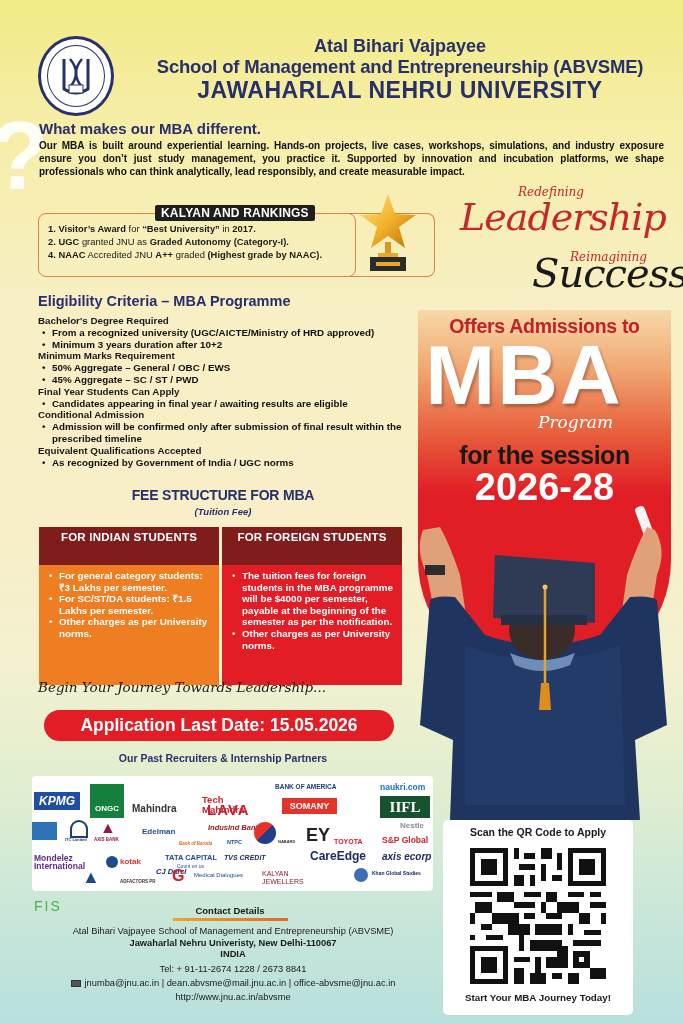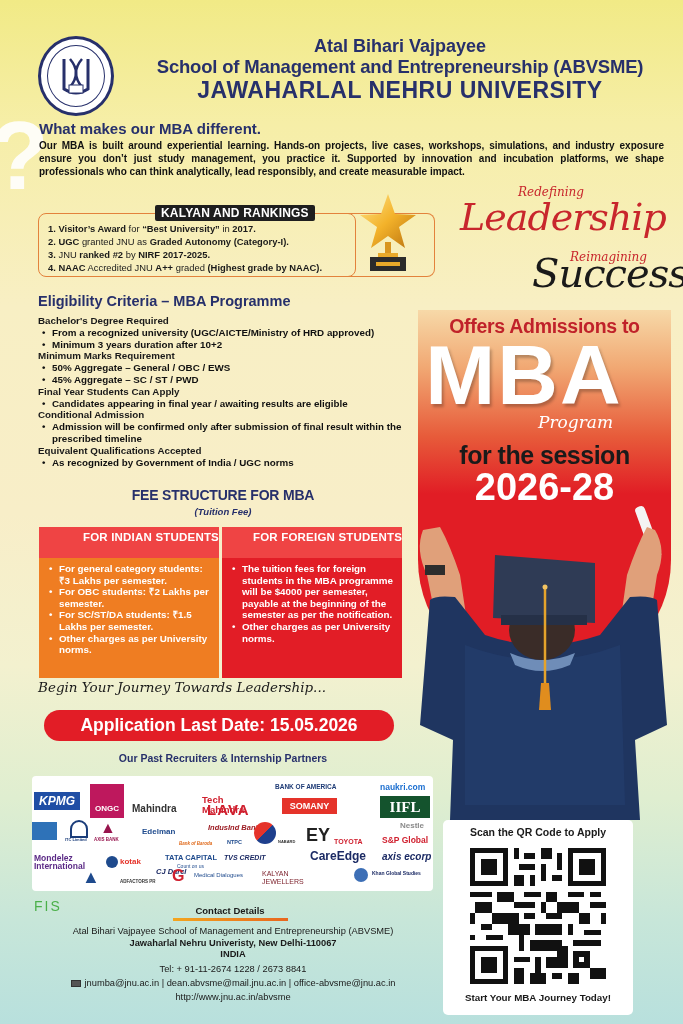--- a/index.html
+++ b/index.html
@@ -78,21 +78,21 @@
   .session { left: 418px; top: 441px; width: 253px; text-align: center; font-family: "Liberation Sans", sans-serif; font-weight: bold; font-size: 25px; color: #1a1a1a; letter-spacing: -0.5px; }
   .years { left: 418px; top: 466px; width: 253px; text-align: center; font-family: "Liberation Sans", sans-serif; font-weight: bold; font-size: 38px; color: #fff; letter-spacing: 0; }
 
   
   .grad { left: 405px; top: 505px; width: 275px; height: 315px; }
 
   
   .fee-title { left: 38px; top: 487px; width: 370px; text-align: center; font-family: "Liberation Sans", sans-serif; font-weight: bold; font-size: 14px; color: #27306b; letter-spacing: -0.2px; }
   .fee-sub { left: 38px; top: 506px; width: 370px; text-align: center; font-family: "Liberation Sans", sans-serif; font-weight: bold; font-style: italic; font-size: 9.5px; color: #27306b; }
   .fee-col { top: 527px; width: 180px; height: 141px; }
-  .fee-col .fh { height: 31px; line-height: 21px; background: #ef4444; color: #fff; text-align: right; font-family: "Liberation Sans", sans-serif; font-weight: bold; font-size: 11.5px; letter-spacing: 0.2px; }
+  .fee-col .fh { height: 38px; line-height: 21px; background: #7f1d1d; color: #fff; text-align: center; font-family: "Liberation Sans", sans-serif; font-weight: bold; font-size: 11.5px; letter-spacing: 0.2px; }
   .fee-col .fb { height: 120px; padding: 5px 6px 0 8px; color: #fff; font-family: "Liberation Sans", sans-serif; font-size: 9.8px; line-height: 11.6px; font-weight: 600; }
   .fee-col .fb .li { padding-left: 12px; position: relative; }
   .fee-col .fb .li::before { content: "•"; position: absolute; left: 2px; }
   .fee-indian { left: 39px; }
   .fee-indian .fb { background: #ef7d22; }
   .fee-foreign { left: 222px; }
   .fee-foreign .fb { background: #e21d26; }
 
   .journey { left: 38px; top: 679px; font-family: "DejaVu Serif", serif; font-style: italic; font-size: 13.5px; color: #1a1a1a; }
   .deadline {
@@ -144,21 +144,20 @@
 <div class="abs qmark">?</div>
 <div class="abs diff-title">What makes our MBA different.</div>
 <div class="abs diff-body">Our MBA is built around experiential learning. Hands-on projects, live cases, workshops, simulations, and industry exposure ensure you don’t just study management, you practice it. Supported by innovation and incubation platforms, we shape professionals who can think analytically, lead responsibly, and create measurable impact.</div>
 
 <div class="abs awards-box"></div>
 <div class="abs awards-box2"></div>
 <div class="abs awards-title">KALYAN AND RANKINGS</div>
 <ul class="abs awards-list">
   <li><b>1.</b> <b>Visitor’s Award</b><span> for </span><b>“Best University”</b><span> in </span><b>2017.</b></li>
   <li><b>2.</b> <b>UGC</b><span> granted JNU as </span><b>Graded Autonomy (Category-I).</b></li>
-  <li><b>3.</b> <span>JNU </span><b>ranked #2</b><span> by </span><b>NIRF 2017-2025.</b></li>
   <li><b>4.</b> <b>NAAC</b><span> Accredited JNU </span><b>A++</b><span> graded </span><b>(Highest grade by NAAC).</b></li>
 </ul>
 <div class="abs trophy">
   <svg width="60" height="86" viewBox="0 0 60 86">
     <defs>
       <linearGradient id="gold" x1="0" y1="0" x2="1" y2="1">
         <stop offset="0" stop-color="#ffe58a"></stop>
         <stop offset="0.5" stop-color="#f3b22a"></stop>
         <stop offset="1" stop-color="#b8700e"></stop>
       </linearGradient>
@@ -225,42 +224,41 @@
   </svg>
 </div>
 
 <div class="abs fee-title">FEE STRUCTURE FOR MBA</div>
 <div class="abs fee-sub">(Tuition Fee)</div>
 
 <div class="abs fee-col fee-indian">
   <div class="fh">FOR INDIAN STUDENTS</div>
   <div class="fb">
     <div class="li">For general category students: ₹3 Lakhs per semester.</div>
-    <div class="li">For OBC students: ₹2 Lakhs per semester.</div>
     <div class="li">For SC/ST/DA students: ₹1.5 Lakhs per semester.</div>
     <div class="li">Other charges as per University norms.</div>
   </div>
 </div>
 
 <div class="abs fee-col fee-foreign">
   <div class="fh">FOR FOREIGN STUDENTS</div>
   <div class="fb">
     <div class="li">The tuition fees for foreign students in the MBA programme will be $4000 per semester, payable at the beginning of the semester as per the notification.</div>
     <div class="li">Other charges as per University norms.</div>
   </div>
 </div>
 
 <div class="abs journey">Begin Your Journey Towards Leadership...</div>
 <div class="abs deadline">Application Last Date: 15.05.2026</div>
 <div class="abs recruiters-title">Our Past Recruiters &amp; Internship Partners</div>
 
 <div class="logos">
 
   <div class="logo-item" style="left:2px;top:16px;width:46px;height:18px;background:#1f4ea5;color:#fff;font-size:12px;font-style:italic;text-align:center;line-height:18px;">KPMG</div>
-  <div class="logo-item" style="left:58px;top:8px;width:34px;height:34px;background:#be185d;color:#fff;font-size:8px;text-align:center;line-height:50px;">ONGC</div>
+  <div class="logo-item" style="left:58px;top:8px;width:34px;height:34px;background:#15803d;color:#fff;font-size:8px;text-align:center;line-height:50px;">ONGC</div>
   <div class="logo-item" style="left:100px;top:28px;color:#333;font-size:10px;">Mahindra</div>
   <div class="logo-item" style="left:170px;top:6px;width:64px;color:#d0202f;font-size:9.5px;white-space:normal;line-height:10px;margin-top:13px;">Tech Mahindra</div>
   <div class="logo-item" style="left:175px;top:26px;color:#d0202f;font-size:15px;letter-spacing:1px;">LAVA</div>
   <div class="logo-item" style="left:243px;top:8px;color:#1d3a75;font-size:6.5px;">BANK OF AMERICA</div>
   <div class="logo-item" style="left:348px;top:7px;color:#1c6fd0;font-size:8.5px;">naukri.com</div>
   <div class="logo-item" style="left:250px;top:22px;width:55px;height:16px;background:#e5332a;color:#fff;font-size:9px;text-align:center;line-height:16px;">SOMANY</div>
   <div class="logo-item" style="left:348px;top:20px;width:50px;height:22px;background:#14532d;color:#fff;font-family:'Liberation Serif',serif;font-size:15px;text-align:center;line-height:22px;">IIFL</div>
 
   <div class="logo-item" style="left:0px;top:46px;width:25px;height:18px;background:#2e72b8;"></div>
   <div class="logo-item" style="left:33px;top:62px;color:#1b3d7a;font-size:4px;">ITC Limited</div>

